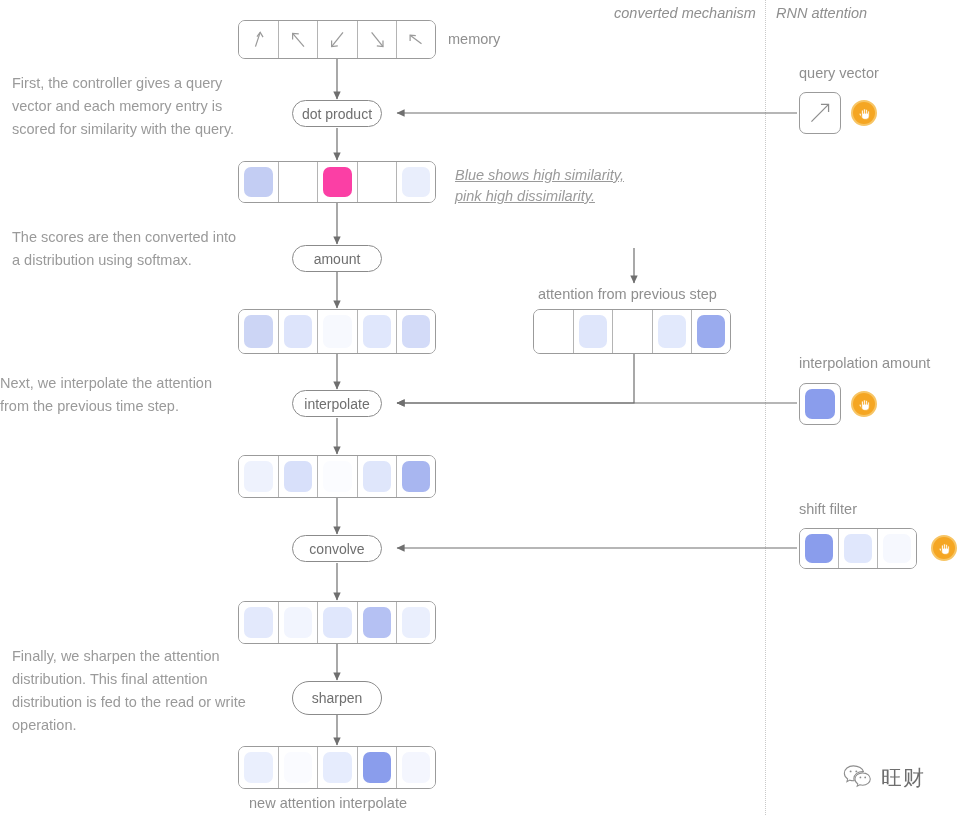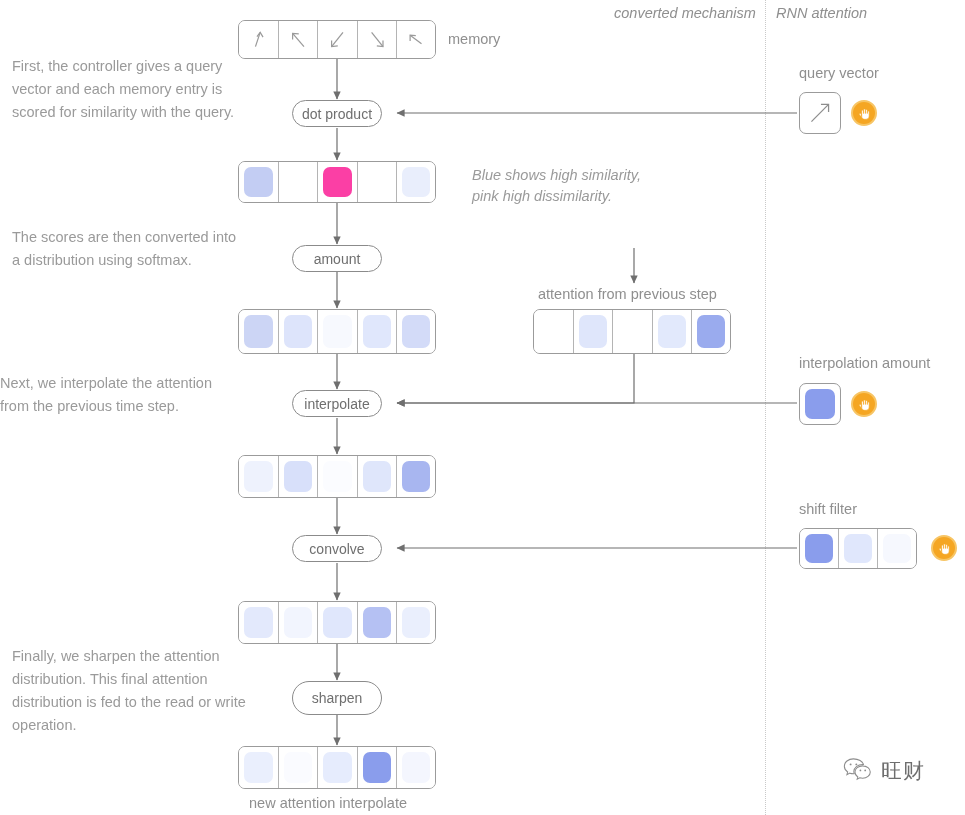--- a/index.html
+++ b/index.html
@@ -150,20 +150,21 @@
     justify-content: center;
   }
   .hand-badge svg { display: block; }
 
   
   .watermark {
     position: absolute;
     display: flex;
     align-items: center;
     gap: 8px;
+    margin-top: 7px;
   }
   .watermark .wm-text {
     font-size: 21px;
     color: #6e6e6e;
     letter-spacing: 1px;
   }
 </style>
 </head>
 <body>
 
@@ -261,21 +262,21 @@
             <g stroke="#9a9a9a" stroke-width="1.3" fill="none">
           <line x1="25" y1="24" x2="13" y2="15"></line>
               <path d="M13,21 L13,15 L19,15.5"></path>
         </g>
           </svg>
       </span>
     </div>
   </div>
   <div class="abs caption" style="left:448px; top:31px;">memory</div>
 
-  <div class="abs narration" style="left:12px; top:55px;">First, the controller gives a query vector and each memory entry is scored for similarity with the query.</div>
+  <div class="abs narration" style="left:12px; top:72px;">First, the controller gives a query vector and each memory entry is scored for similarity with the query.</div>
 
   <div class="abs caption" style="left:799px; top:65px;">query vector</div>
   <div class="ctrl-box" style="left:799px; top:92px; width:42px; height:42px;">
     <span class="mem-arrow">
       <svg viewBox="0 0 42 42">
           <g stroke="#8d8d8d" stroke-width="1.3" fill="none">
         <line x1="12" y1="30" x2="30" y2="12"></line>
             <path d="M22,12 L30,12 L30,20"></path>
       </g>
         </svg>
@@ -300,21 +301,21 @@
       <span class="swatch" style="background:#fb3fa5;"></span>
     </div>
     <div class="cell" style="width:40px;">
       <span class="swatch" style="background:#ffffff;"></span>
     </div>
     <div class="cell" style="width:38px;">
       <span class="swatch" style="background:#e9eefc;"></span>
     </div>
   </div>
 
-  <div class="abs annot" style="left:472px; top:165px;">Blue shows high similarity,
+  <div class="abs annot" style="left:455px; top:165px;text-decoration:underline;">Blue shows high similarity,
 pink high dissimilarity.</div>
 
   <div class="abs narration" style="left:12px; top:226px; width:236px;">The scores are then converted into a distribution using softmax.</div>
 
   <div class="pill" style="left:292px; top:245px; width:90px; height:27px;">amount</div>
 
   <div class="strip" style="left:238px; top:309px; width:198px; height:45px;">
     <div class="cell" style="width:40px;">
       <span class="swatch" style="background:#ccd5f5;"></span>
     </div>

